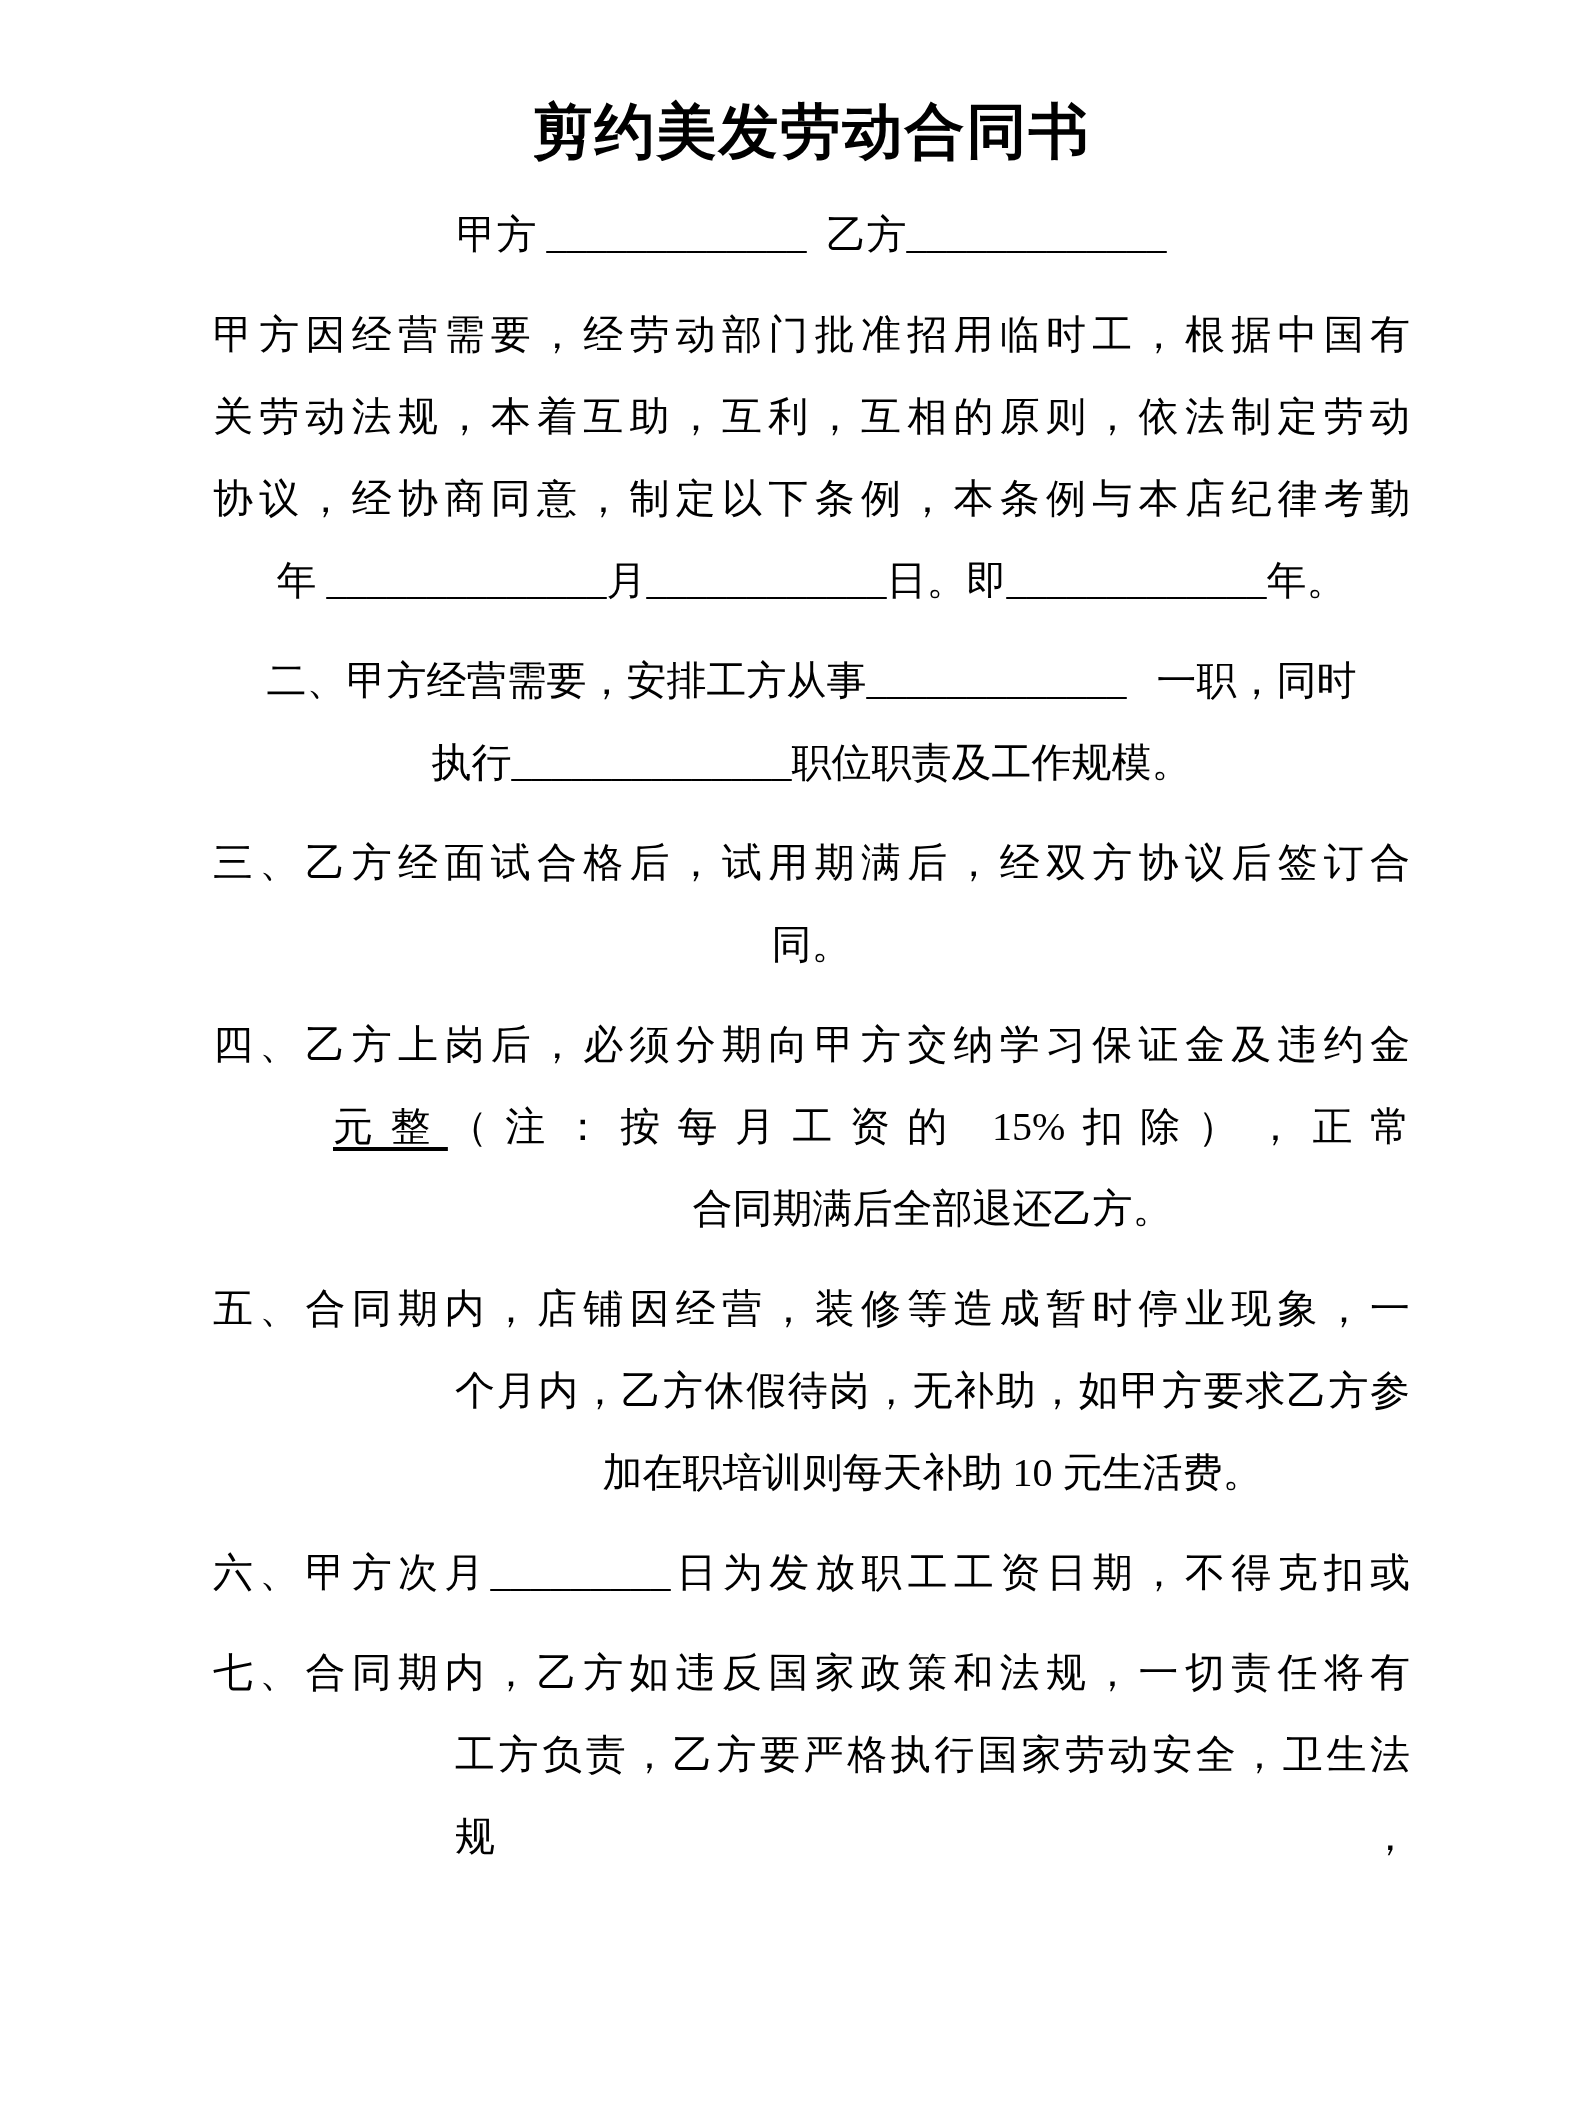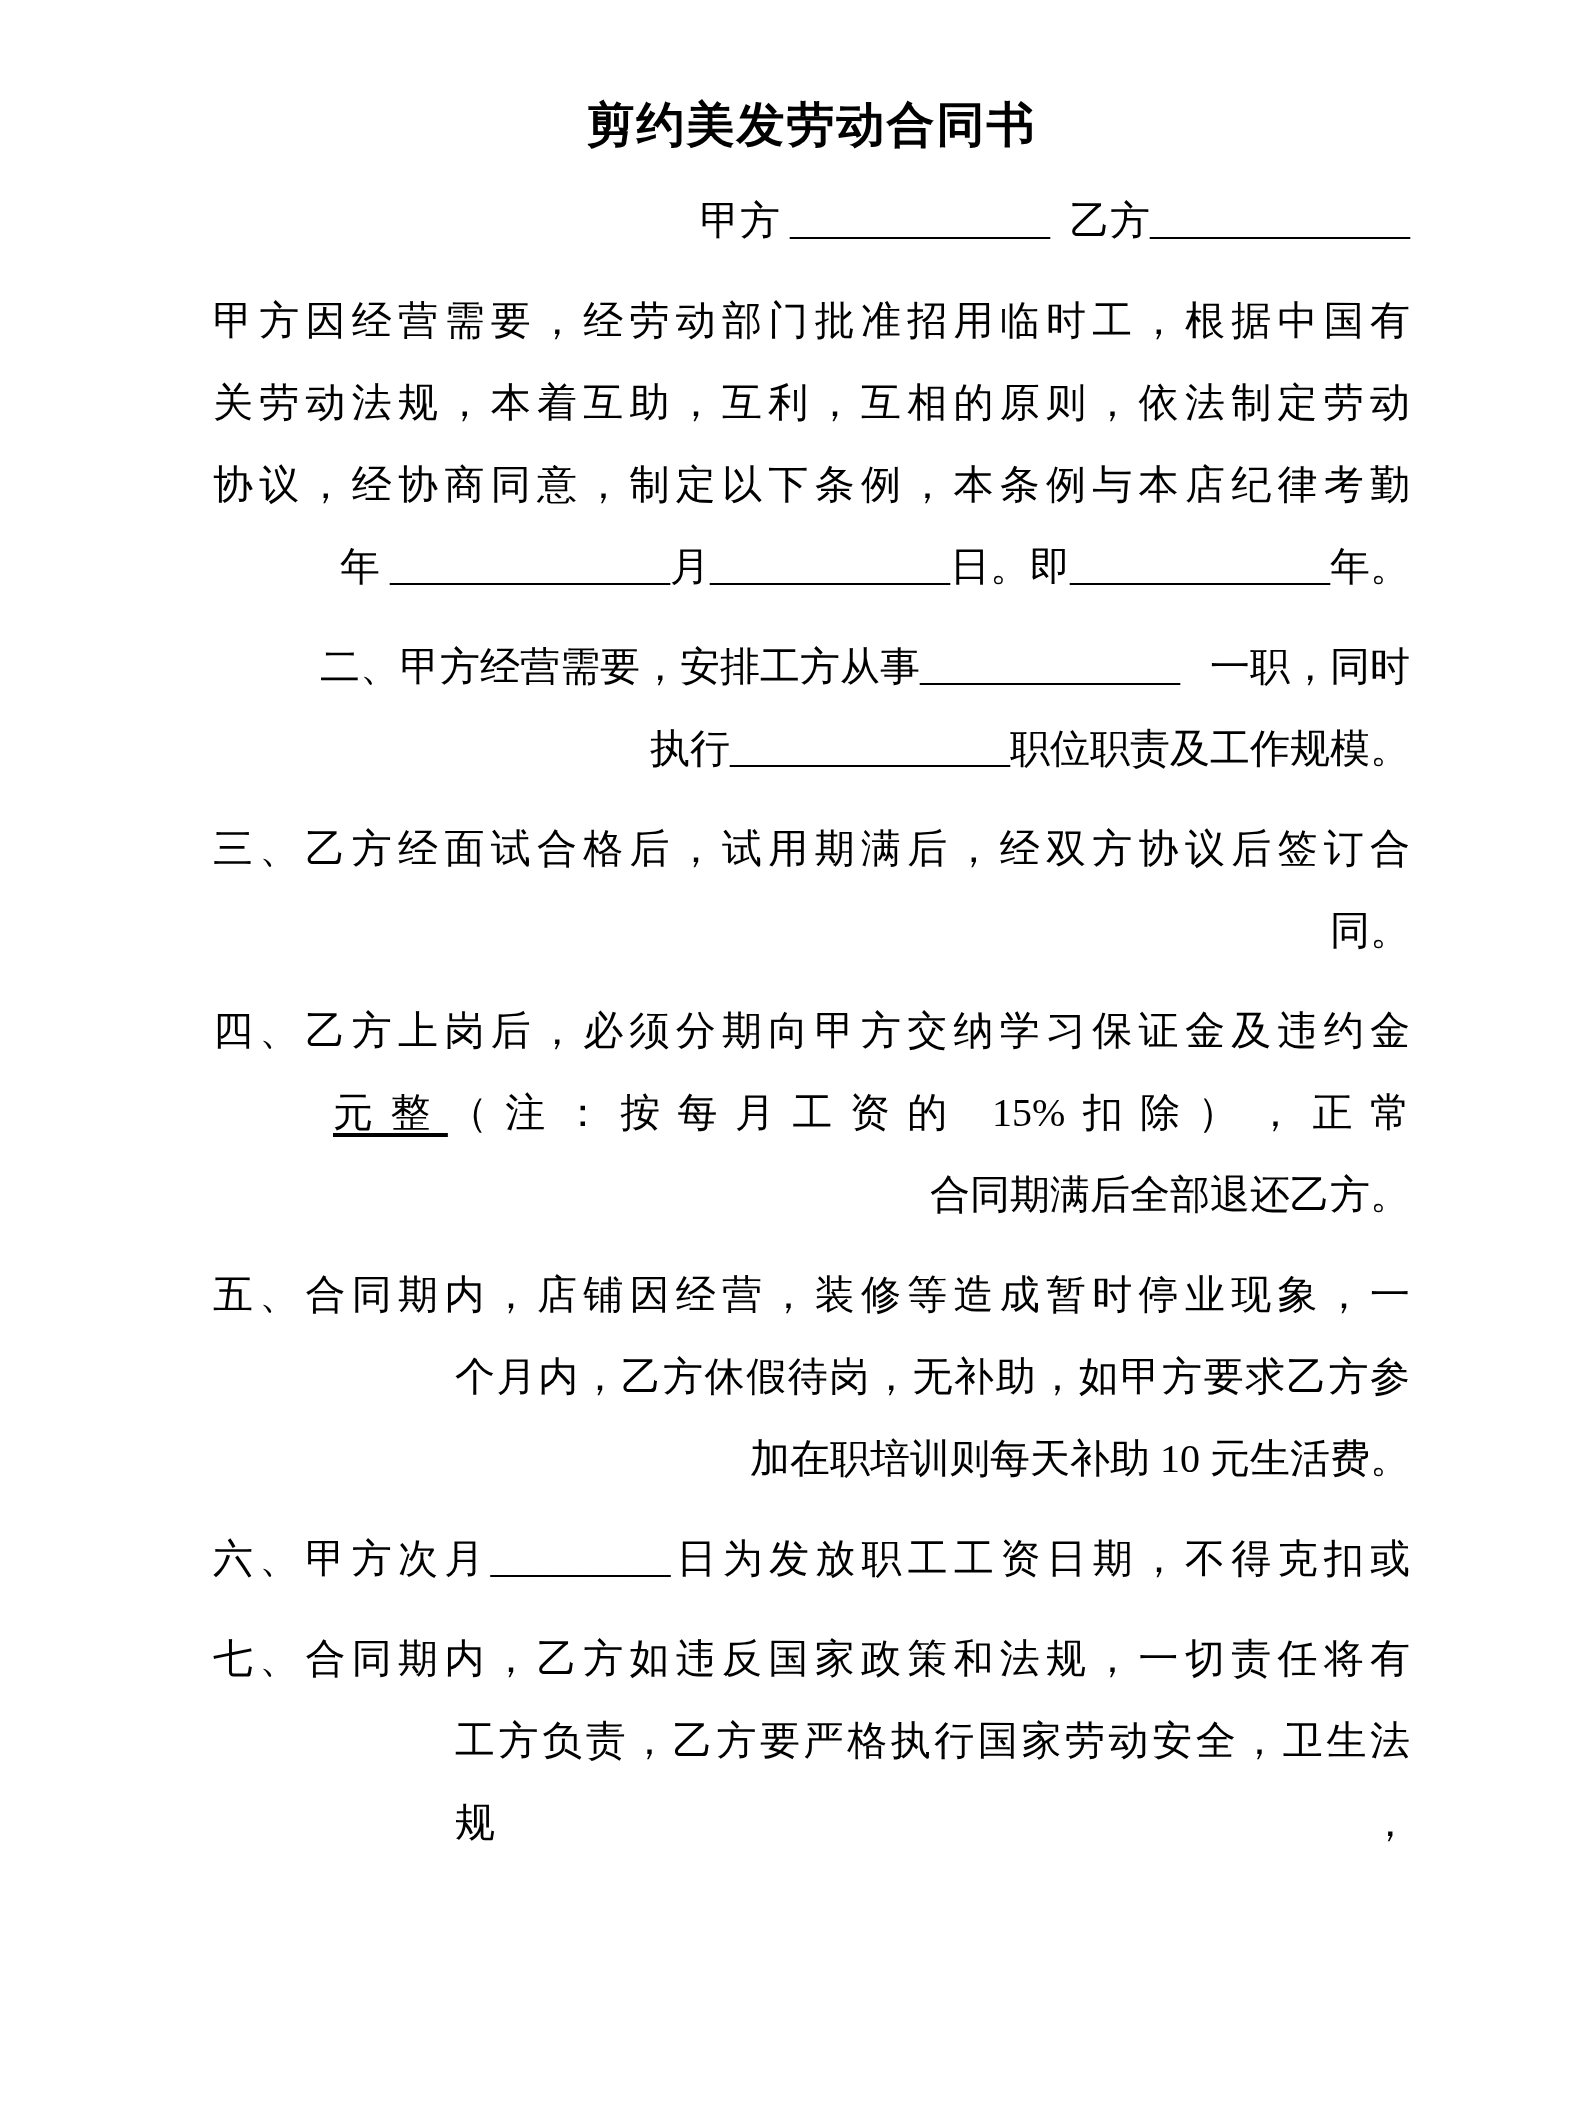--- a/index.html
+++ b/index.html
@@ -15,32 +15,32 @@
     color: #000000;
   }
   .page {
     box-sizing: border-box;
     width: 1587px;
     height: 2114px;
     padding: 96px 177px 0 213px;
     background: #ffffff;
   }
   .title {
-    font-size: 48px;
+    font-size: 60px;
     font-weight: bold;
     text-align: center;
     line-height: 1.2;
     margin: 0 0 26px 0;
     letter-spacing: 2px;
   }
   .line {
     font-size: 40px;
     line-height: 82px;
     white-space: pre-wrap;
-    text-align: right;
+    text-align: center;
   }
   .line.fill {
     text-align: justify;
     text-align-last: justify;
     text-justify: inter-character;
   }
   .line.p-start { margin-top: 18px; }
   .line.indent-1 { margin-left: 242px; }
   .line.indent-2 { margin-left: 120px; }
   .blank {

